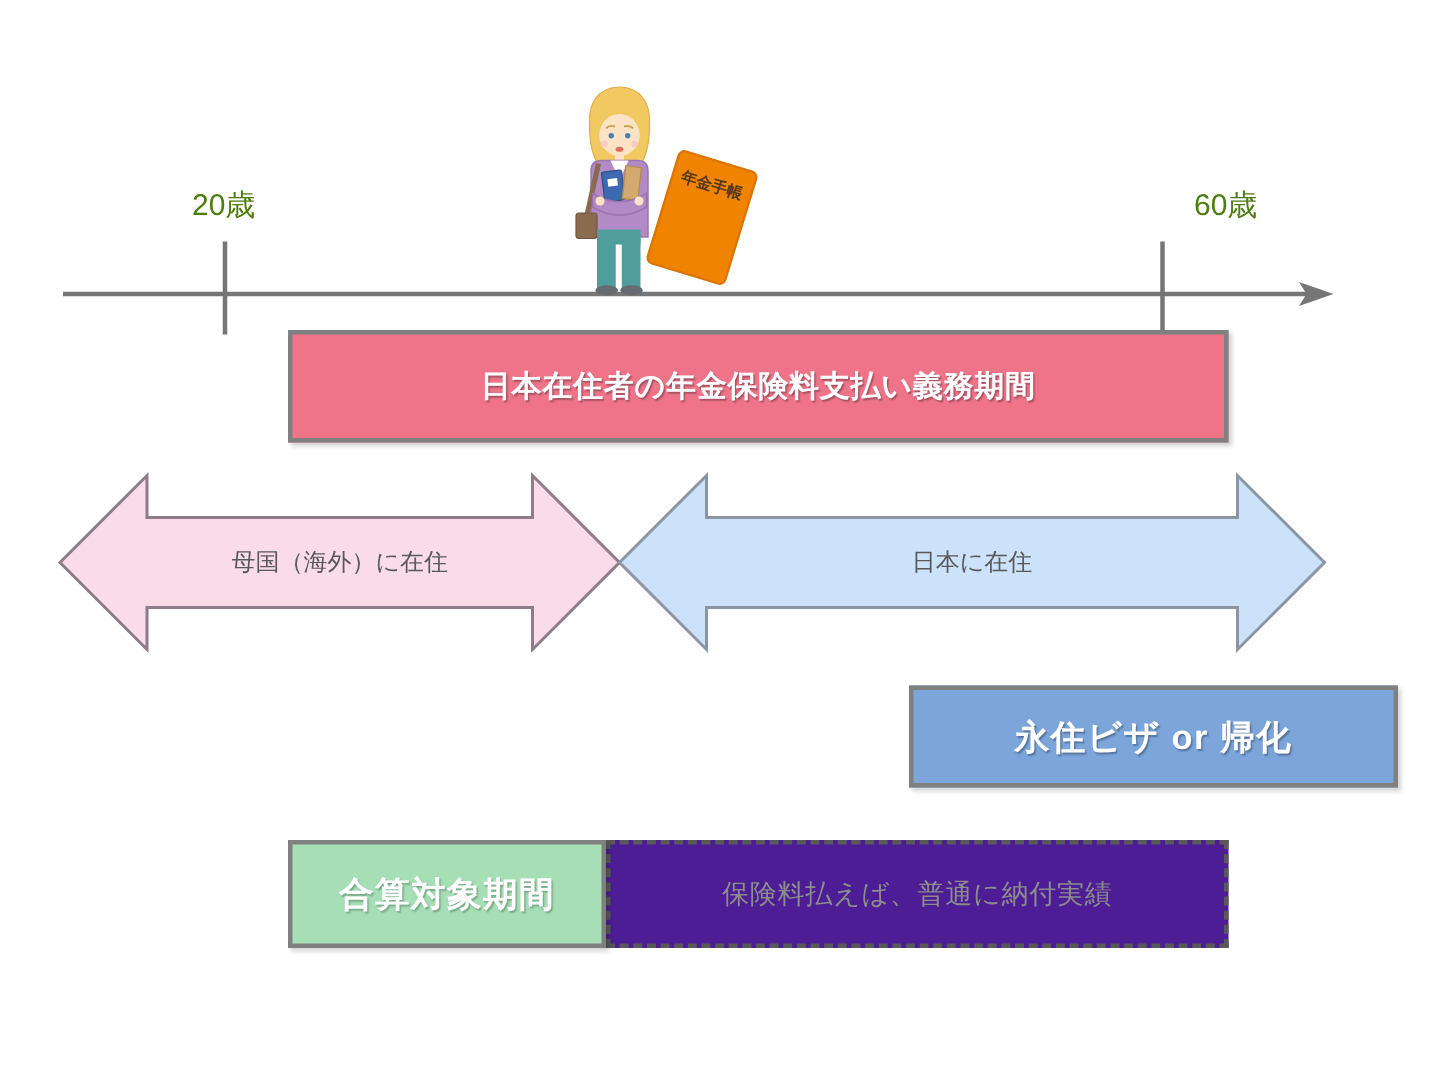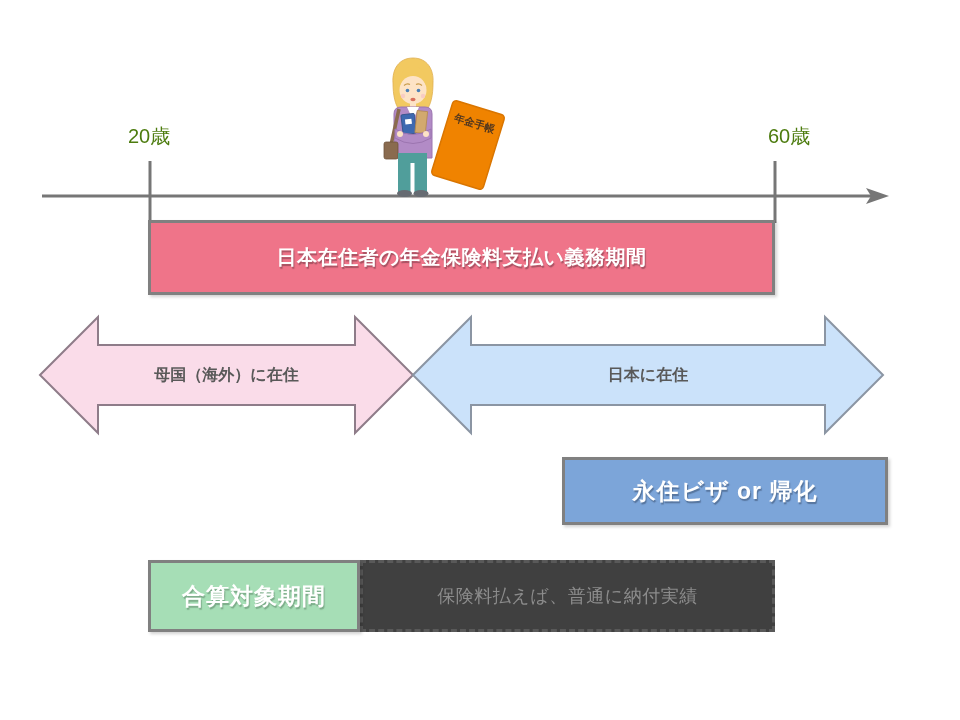--- a/index.html
+++ b/index.html
@@ -18,37 +18,38 @@
     color: #4d7c0f;
     white-space: nowrap;
   }
   .box {
     position: absolute;
     box-sizing: border-box;
     display: flex;
     align-items: center;
     justify-content: center;
     text-align: center;
+    margin-left: 44px;
   }
   .obligation-box {
     left: 148px; top: 220px; width: 627px; height: 75px;
     background: #EF7489;
     border: 3px solid #808080;
     box-shadow: 2px 2px 3px rgba(0,0,0,0.18);
     color: #ffffff;
     font-weight: bold;
     font-size: 20px;
     text-shadow: 1px 1.5px 1px rgba(80,40,50,0.45);
     letter-spacing: 0.5px;
   }
   .arrow-label {
     position: absolute;
     text-align: center;
     color: #595959;
-    font-weight: bold;
+    font-weight: normal;
     font-size: 16px;
     white-space: nowrap;
   }
   .visa-box {
     left: 562px; top: 457px; width: 326px; height: 68px;
     background: #7CA5D9;
     border: 3px solid #808080;
     box-shadow: 2px 2px 3px rgba(0,0,0,0.18);
     color: #ffffff;
     font-weight: bold;
@@ -63,21 +64,21 @@
     box-shadow: 2px 2px 3px rgba(0,0,0,0.18);
     color: #ffffff;
     font-weight: bold;
     font-size: 23px;
     text-shadow: 1px 1.5px 1px rgba(90,130,100,0.55);
     letter-spacing: 1px;
     z-index: 2;
   }
   .note-box {
     left: 360px; top: 560px; width: 415px; height: 72px;
-    background: #404040;
+    background: #4c1d95;
     border: 3px dashed #595959;
     color: #8C8C8C;
     font-size: 18px;
     letter-spacing: 0.5px;
     z-index: 1;
   }
 </style>
 </head>
 <body>
 
@@ -144,21 +145,21 @@
       <ellipse cx="41" cy="143.5" rx="7.5" ry="3.4" fill="#666B72"></ellipse>
     </g>
 
     <g transform="translate(468,145) rotate(17)">
       <rect x="-27" y="-39" width="54" height="78" rx="4" fill="#F08300" stroke="#D97500" stroke-width="1.5"></rect>
       <text x="0" y="-19" font-size="10.5" font-weight="bold" fill="#54381E" text-anchor="middle">年金手帳</text>
     </g>
   </svg>
 
   <div class="age-label" style="left:128px; top:123px;">20歳</div>
-  <div class="age-label" style="left:768px; top:123px;">60歳</div>
+  <div class="age-label" style="left:796px; top:123px;">60歳</div>
 
   <div class="box obligation-box">
     <span>日本在住者の年金保険料支払い義務期間</span>
   </div>
 
   <div class="arrow-label" style="left:40px; top:365px; width:373px;">母国（海外）に在住</div>
   <div class="arrow-label" style="left:413px; top:365px; width:470px;text-align:center;">日本に在住</div>
 
   <div class="box visa-box">
     <span>永住ビザ or 帰化</span>

